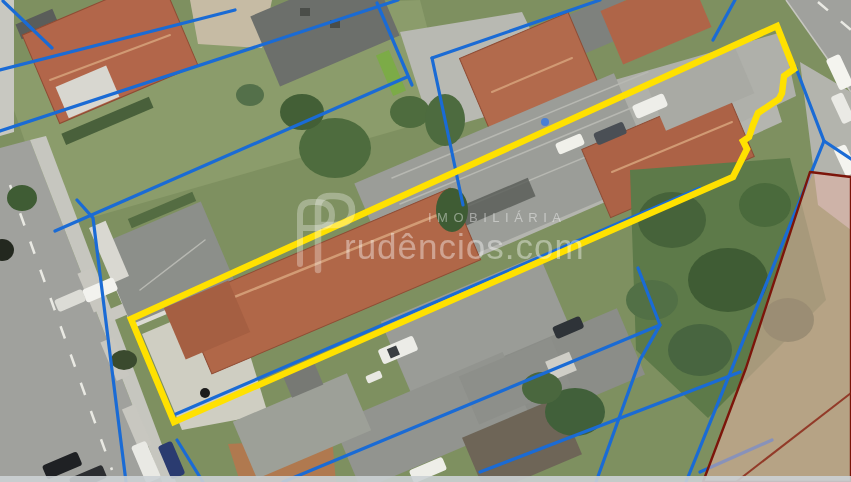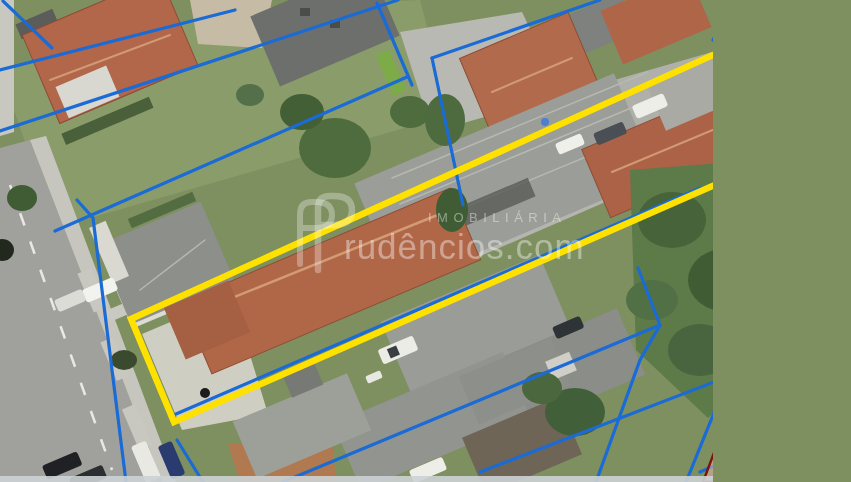--- a/index.html
+++ b/index.html
@@ -1,16 +1,16 @@
 <!DOCTYPE html>
 <html><head>
 <meta charset="utf-8">
 <style>
   html,body{margin:0;padding:0;background:#7E9060;}
-  .viewport{position:relative;width:713px;height:482px;overflow:hidden;font-family:"Liberation Sans",sans-serif;}
+  .viewport{position:relative;width:851px;height:482px;overflow:hidden;font-family:"Liberation Sans",sans-serif;}
   svg{display:block;}
   .blue-line{fill:none;stroke:#1A6BD5;stroke-width:3.2;stroke-linecap:round;}
   .yellow-parcel{fill:none;stroke:#FFE100;stroke-width:6.5;stroke-linejoin:miter;}
   .red-parcel{fill:#E3B2A4;fill-opacity:.55;stroke:#7C150A;stroke-width:2.4;stroke-linejoin:round;}
   .red-inner{fill:none;stroke:#8A2012;stroke-width:2;opacity:.8;}
   .ridge{stroke:#D19A74;stroke-width:2;stroke-linecap:round;fill:none;}
   .ridge-gray{stroke:#B7B8B2;stroke-width:1.5;stroke-linecap:round;fill:none;}
   .wm-top{fill:#FFFFFF;fill-opacity:.42;font-size:13px;letter-spacing:5.5px;font-family:"Liberation Sans",sans-serif;}
   .wm-main{fill:#FFFFFF;fill-opacity:.40;font-size:35px;letter-spacing:1px;font-family:"Liberation Sans",sans-serif;}
   .wm-logo{fill:none;stroke:#FFFFFF;stroke-opacity:.30;stroke-linecap:round;stroke-linejoin:round;}

